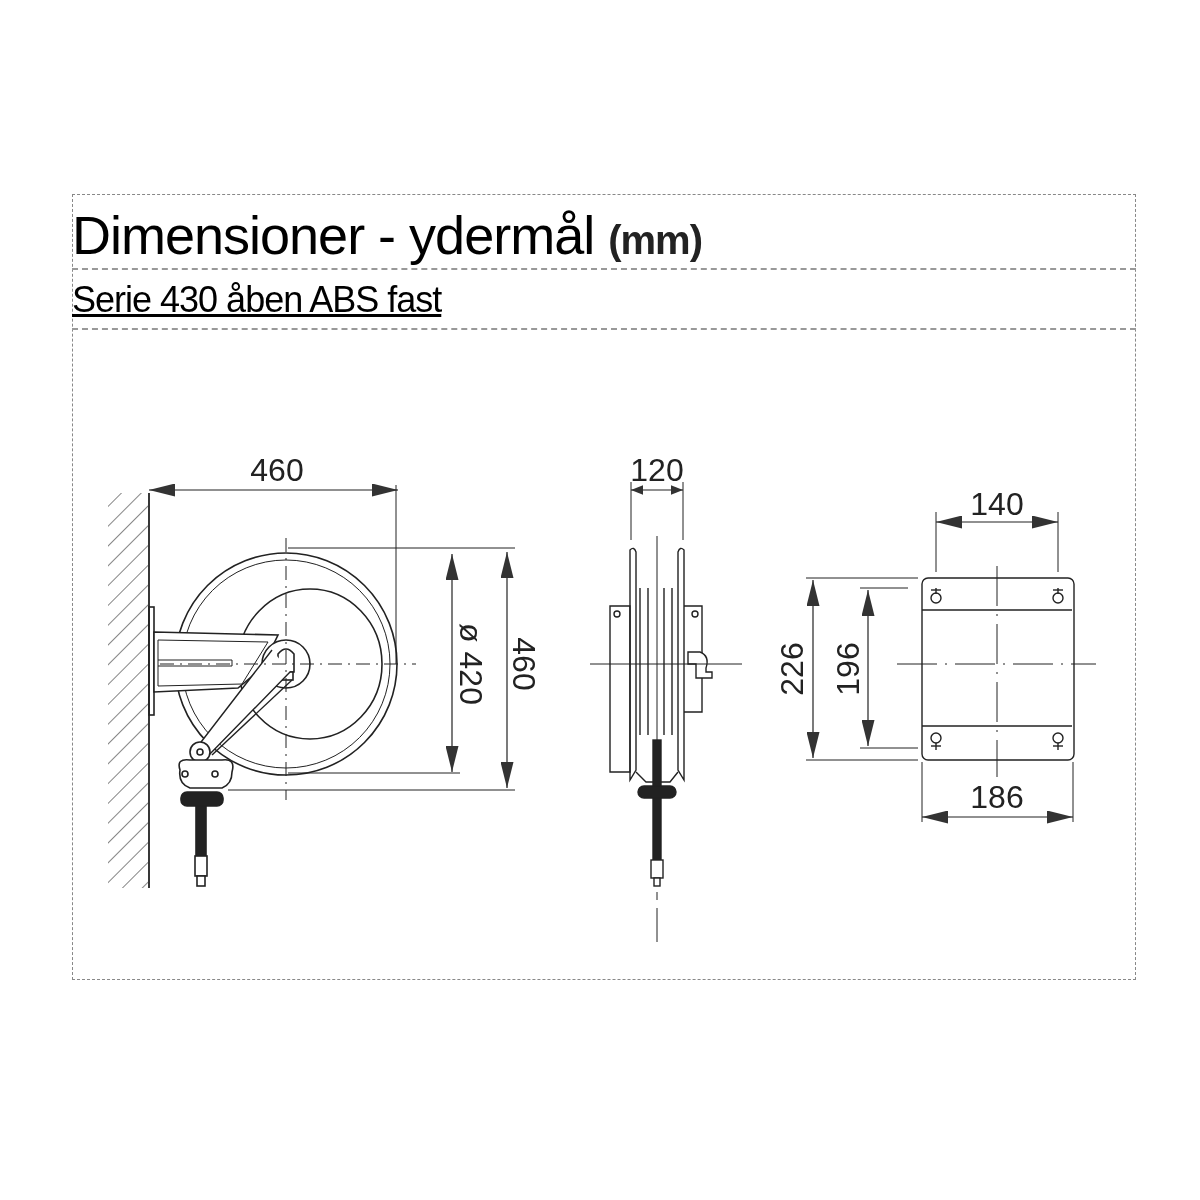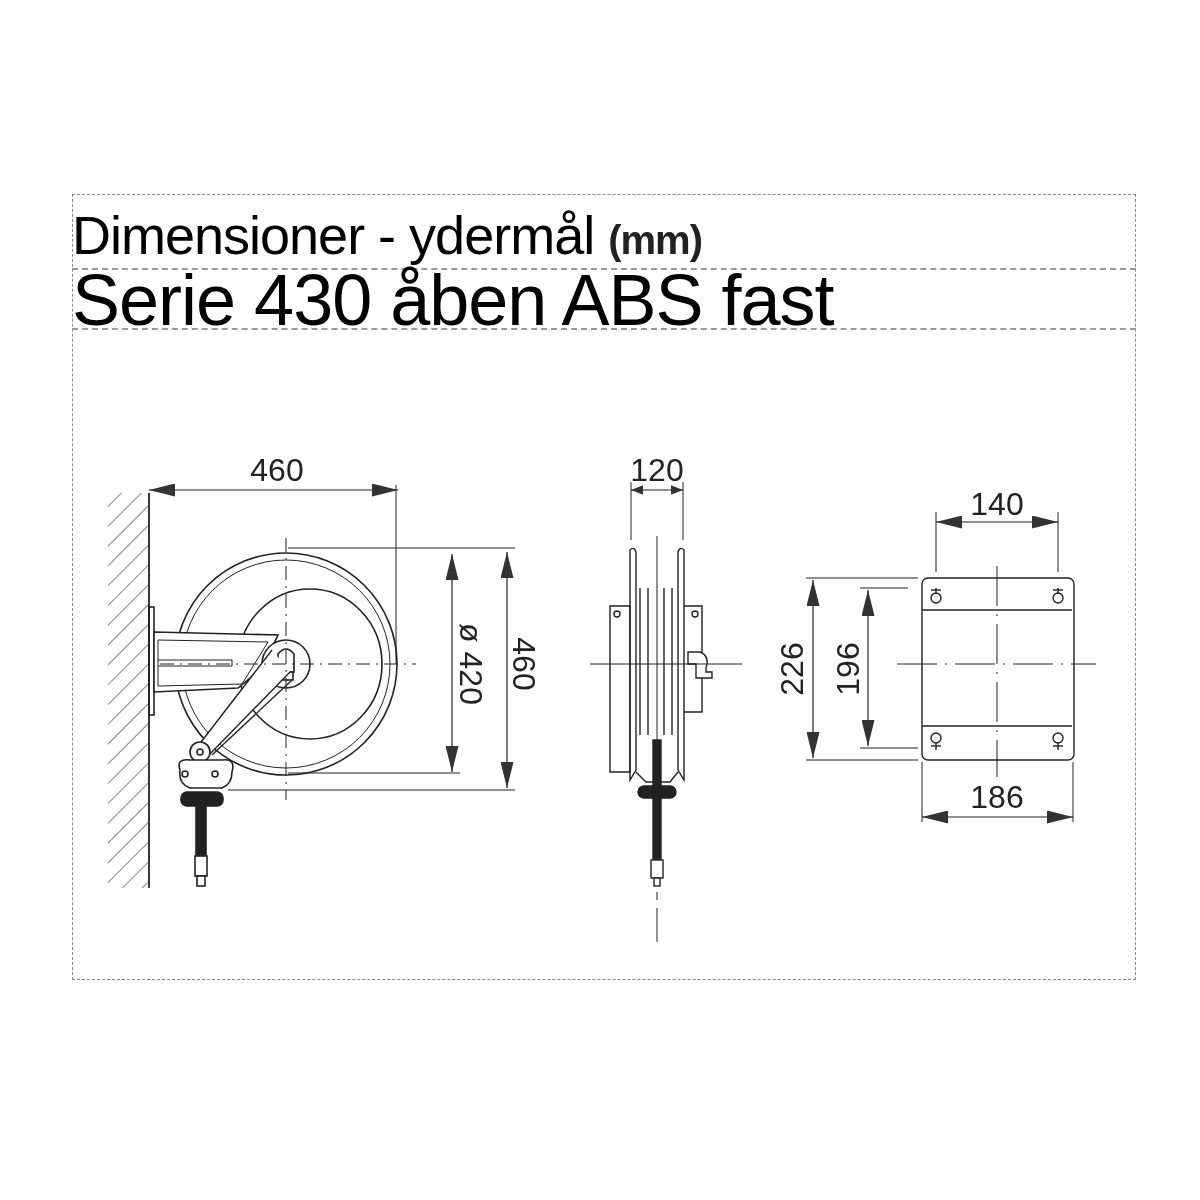--- a/index.html
+++ b/index.html
@@ -2,21 +2,21 @@
 <html><head>
 <meta charset="utf-8">
 <style>
   html, body { margin: 0; padding: 0; background: #ffffff; }
   body { width: 1200px; height: 1200px; position: relative; overflow: hidden; font-family: "Liberation Sans", sans-serif; }
   .frame { position: absolute; left: 72px; top: 194px; width: 1064px; height: 786px; border: 1px dashed #888; box-sizing: border-box; }
   .row-line { position: absolute; left: 72px; width: 1064px; height: 0; border-top: 2px dashed #999; }
   .title { position: absolute; left: 72px; width: 1064px; text-align: left; color: #000; }
   .title-1 { top: 200px; height: 70px; font-size: 54px; line-height: 70px; letter-spacing: -1px; }
   .title-1 .unit { font-weight: bold; font-size: 40px; color: #222; }
-  .title-2 { top: 270px; height: 60px; font-size: 72px; line-height: 60px; letter-spacing: -1px; }
+  .title-2 { top: 270px; height: 60px; font-size: 36px; line-height: 60px; letter-spacing: -1px; text-decoration: underline; }
   svg { position: absolute; left: 0; top: 0; }
   .dim { font-family: "Liberation Sans", sans-serif; font-size: 32px; fill: #222; }
 </style>
 </head>
 <body>
 
 <div class="frame"></div>
 <div class="row-line" style="top:268px"></div>
 <div class="row-line" style="top:328px"></div>
 

